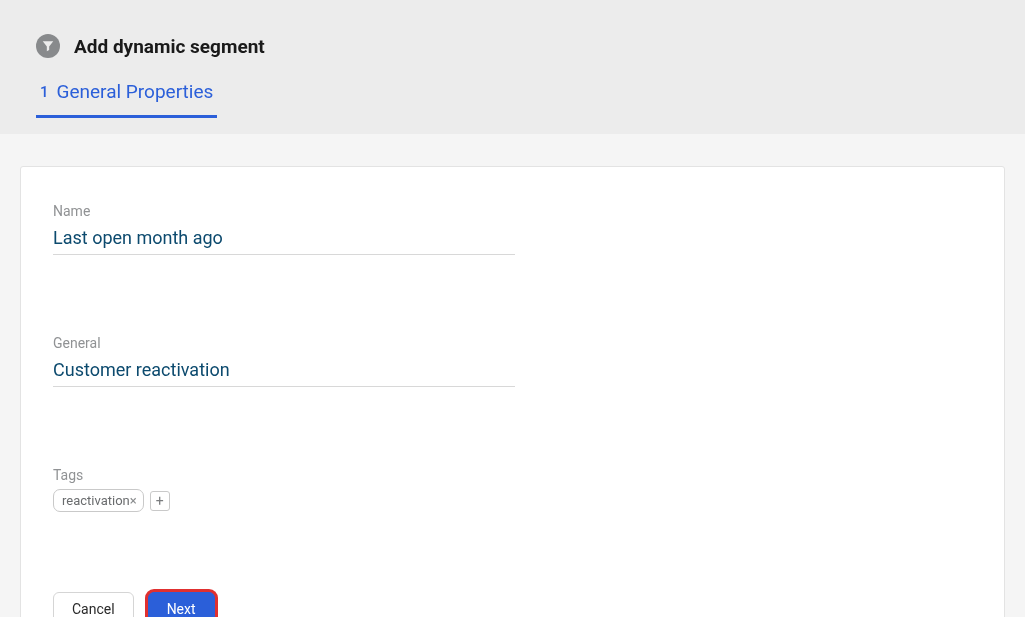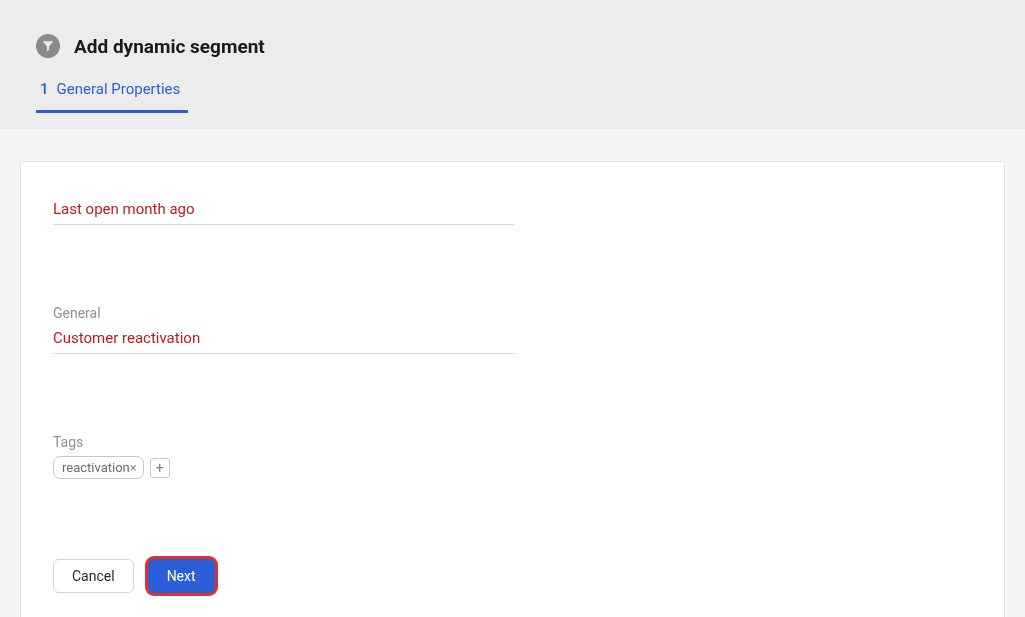--- a/index.html
+++ b/index.html
@@ -59,21 +59,21 @@
     .tab.active {
       border-bottom-color: #2b5fd9;
     }
     .tab-number {
       color: #2b5fd9;
       font-size: 15px;
       font-weight: 500;
     }
     .tab-label {
       color: #2b5fd9;
-      font-size: 15px;
+      font-size: 19px;
     }
     .content-wrap {
       padding: 32px 20px 12px 20px;
     }
     .card {
       background: #fff;
       border: 1px solid #e3e3e3;
       border-radius: 3px;
       padding: 36px 32px 48px 32px;
     }
@@ -85,22 +85,22 @@
     }
     .field-label {
       color: #909294;
       font-size: 14px;
       margin-bottom: 6px;
     }
     .text-input {
       width: 462px;
       border: none;
       border-bottom: 1px solid #d8d8d8;
-      font-size: 15px;
-      color: #b91c1c;
+      font-size: 18px;
+      color: #0c4a6e;
       padding: 2px 0 6px 0;
       outline: none;
       background: transparent;
       font-family: inherit;
     }
     .tags-row {
       display: flex;
       align-items: center;
       gap: 6px;
       margin-top: 6px;
@@ -175,20 +175,21 @@
       <span class="tab-number">1</span>
       <span class="tab-label">General Properties</span>
     </div>
   </div>
 </div>
 
 <div class="content-wrap">
   <div class="card">
 
     <div class="field-block">
+      <div class="field-label">Name</div>
       <input type="text" class="text-input" value="Last open month ago" style="">
     </div>
 
     <div class="field-block">
       <div class="field-label">General</div>
       <input type="text" class="text-input" value="Customer reactivation" style="">
     </div>
 
     <div class="field-block tags-block">
       <div class="field-label">Tags</div>

